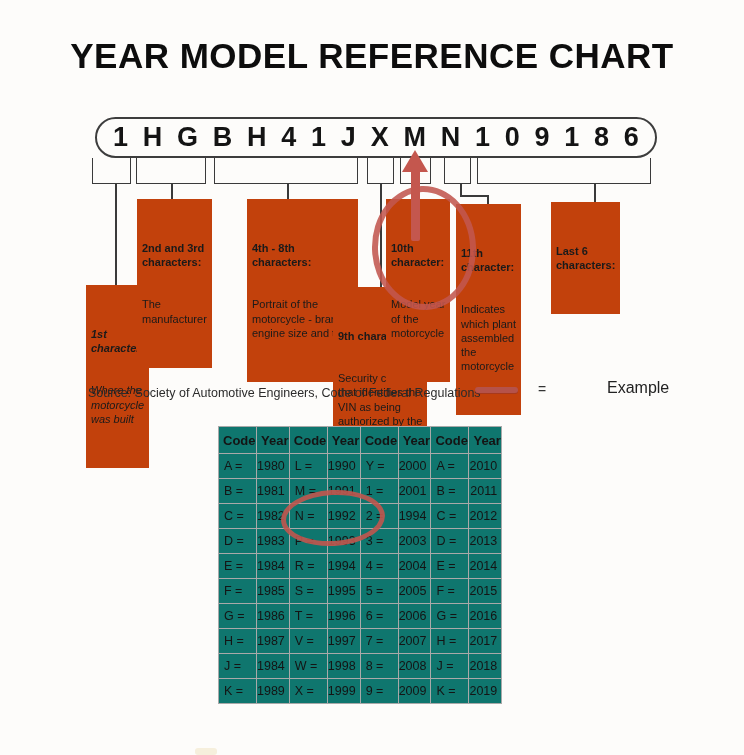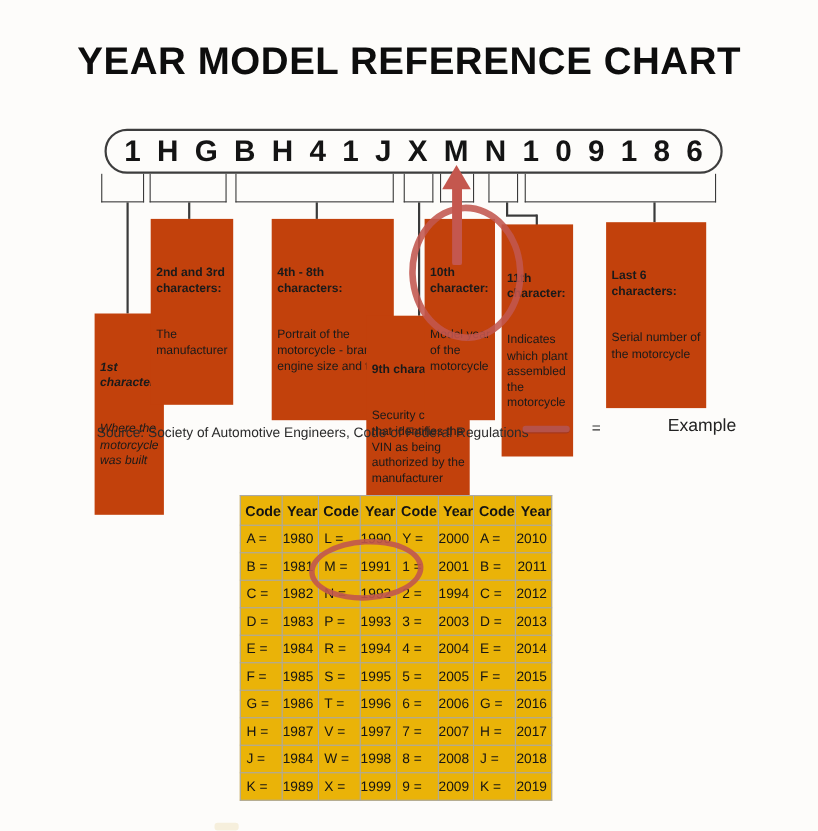--- a/index.html
+++ b/index.html
@@ -73,24 +73,24 @@
   .legend-line{
     position:absolute;left:475px;top:387px;width:43px;height:6px;
     background:#b5524a;border-radius:3px;
     box-shadow:0 1px 0 rgba(140,50,45,.5);
   }
   .legend-eq{position:absolute;left:538px;top:381px;font-size:14px;color:#333;}
   .legend-label{position:absolute;left:563px;top:379px;font-size:16px;color:#222;margin-left:44px;}
 
   
   .year-table{
-    position:absolute;left:218px;top:450px;
+    position:absolute;left:218px;top:426px;
     border-collapse:collapse;
     font-size:12.5px;color:#141414;
-    background:#eab308;
+    background:#0f766e;
   }
   .year-table th,.year-table td{
     border:1px solid #a9a9a9;
     padding:0;
     height:25px;
     box-sizing:border-box;
   }
   .year-table th{
     font-size:13px;font-weight:bold;text-align:left;
     padding-left:4px;height:27px;
@@ -200,22 +200,20 @@
 character:</div>
     <div class="b">Indicates
 which plant
 assembled
 the
 motorcycle</div>
   </div>
   <div class="callout" style="left:551px;top:202px;">
     <div class="h">Last 6
 characters:</div>
-    <div class="b">Serial number of
-the motorcycle</div>
   </div>
 
   <div class="red-ellipse diagram-ellipse"></div>
   <div class="arrow-shaft"></div>
   <div class="arrow-head"></div>
 
   <div class="source-text">Source:  Society of Automotive Engineers, Code of Federal Regulations</div>
   <div class="legend-line"></div>
   <div class="legend-eq">=</div>
   <div class="legend-label">Example</div>

